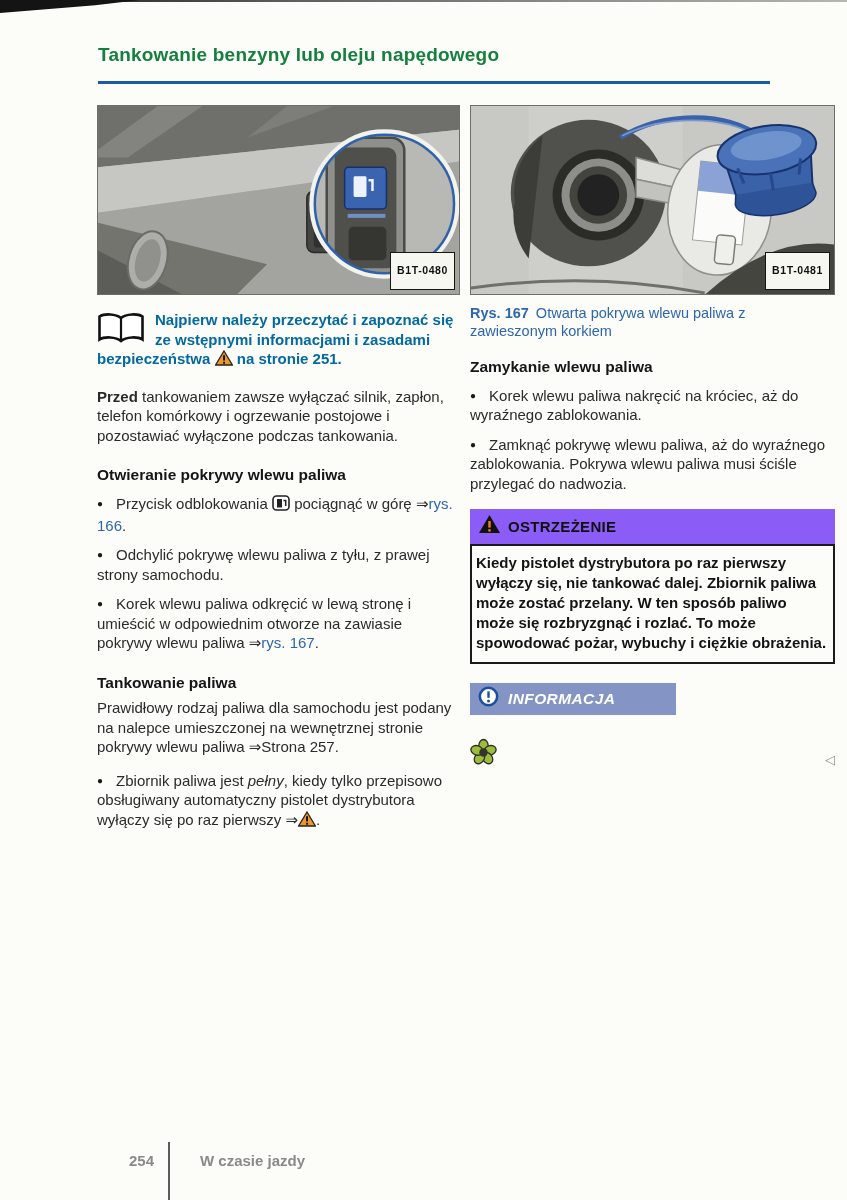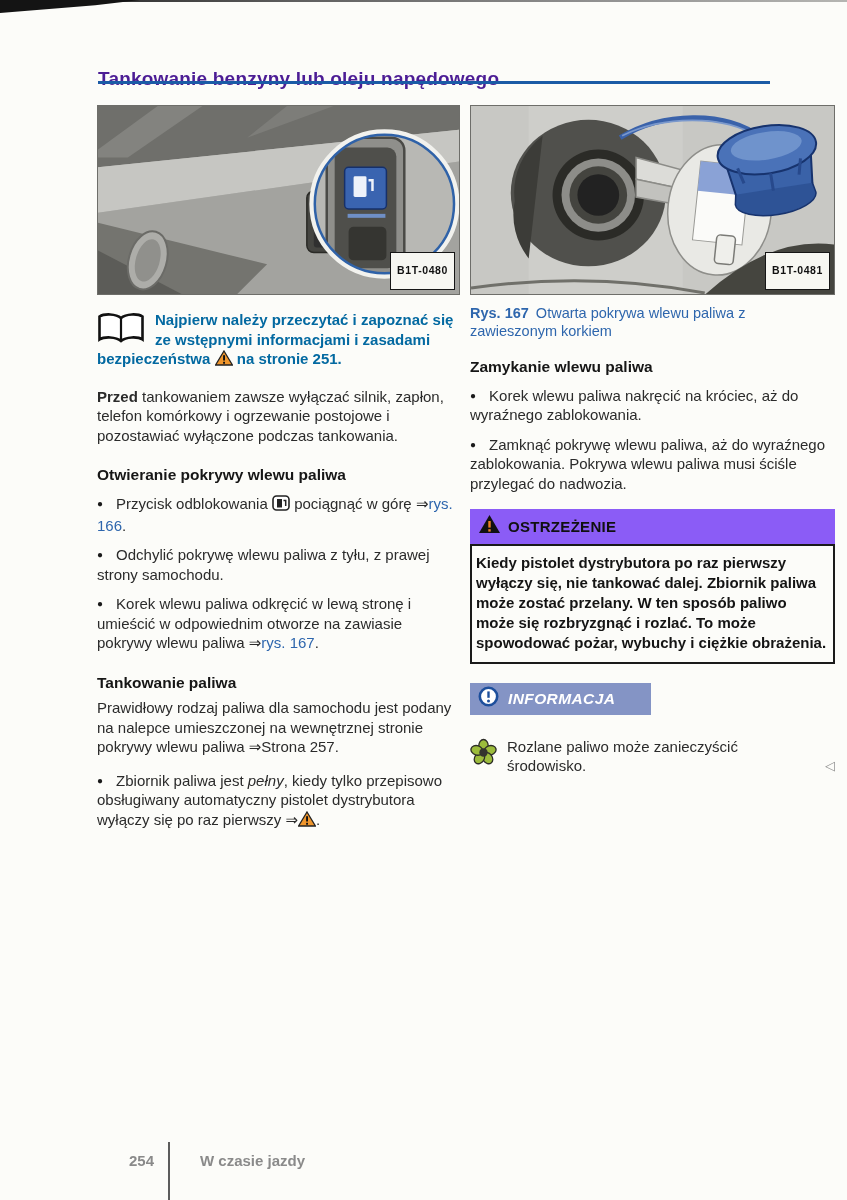--- a/index.html
+++ b/index.html
@@ -9,21 +9,21 @@
     font-family:"Liberation Sans", sans-serif;
   }
   
   .scan-top{position:absolute;top:0;left:0;width:847px;height:2px;
     background:linear-gradient(to right,#161616,#5f5f5f 35%,#909090 70%,#b5b5b2);}
   .scan-corner{position:absolute;top:0;left:0;width:140px;height:13px;background:#141414;
     clip-path:polygon(0 0,100% 0,68% 40%,0 100%);}
   .scan-left{position:absolute;top:0;left:0;width:36px;height:1200px;
     background:linear-gradient(to right,#c8c8c4,#ececе8 35%,rgba(252,252,249,0));}
   
-  .page-title{position:absolute;left:98px;top:68px;font-size:19px;font-weight:bold;color:#4c1d95;letter-spacing:.2px;}
+  .page-title{position:absolute;left:98px;top:44px;font-size:19px;font-weight:bold;color:#15803d;letter-spacing:.2px;}
   .title-rule{position:absolute;left:98px;top:81px;width:672px;height:3px;background:#1b5ba6;}
   
   .col{position:absolute;top:105px;font-size:15px;line-height:1.3;}
   .col-left{left:97px;width:363px;}
   .col-right{left:470px;width:365px;}
   
   .figure{position:relative;width:100%;height:190px;background:#b6b6b2;border:1px solid #6e6e6a;box-sizing:border-box;overflow:hidden;}
   .figure svg{display:block;width:100%;height:100%;}
   .figure-code{position:absolute;right:4px;bottom:4px;background:#f7f7f2;border:1px solid #161616;
     font-size:10.5px;font-weight:bold;letter-spacing:.6px;color:#111;padding:11px 6px;line-height:1.3;}
@@ -43,21 +43,21 @@
   .arrow{color:#2b2b2b;}
   .em{font-style:italic;}
   .inline-icon{display:inline-block;vertical-align:-2px;}
   
   .warning-box{margin-top:16px;}
   .warning-header{display:flex;align-items:center;gap:7px;background:#8b5cf6;
     padding:5px 8px;font-weight:bold;font-size:15px;color:#101010;letter-spacing:.3px;}
   .warning-body{border:2px solid #1a1a1a;padding:7px 4px 9px;font-weight:bold;line-height:1.33;color:#141414;}
   
   .info-box{margin-top:19px;}
-  .info-header{display:flex;align-items:center;gap:9px;background:#8494c5;width:181px;box-sizing:border-box;
+  .info-header{display:flex;align-items:center;gap:9px;background:#8494c5;width:206px;box-sizing:border-box;
     padding:3px 8px;color:#ffffff;font-style:italic;font-weight:bold;font-size:15.5px;letter-spacing:.4px;}
   .info-body{margin-top:11px;font-weight:bold;line-height:1.33;color:#141414;}
   
   .eco-note{margin-top:22px;position:relative;padding-right:22px;}
   .flower-icon{float:left;margin:1px 10px 0 0;}
   .end-marker{position:absolute;right:0;bottom:1px;color:#8f8f8f;font-size:13px;}
   
   .footer{position:absolute;left:0;top:1142px;width:847px;height:58px;color:#8a8a8a;}
   .footer-pagenum{position:absolute;left:129px;top:10px;font-size:15px;font-weight:bold;}
   .footer-divider{position:absolute;left:168px;top:0;width:2px;height:58px;background:#5c5c5c;}
@@ -257,21 +257,20 @@
           </g>
         <g transform="rotate(216 13.5 14.5)">
             <ellipse cx="13.5" cy="7.6" rx="4.7" ry="6.1" fill="#9cbc3c" stroke="#2d2d28" stroke-width="1.3"></ellipse>
           </g>
         <g transform="rotate(288 13.5 14.5)">
             <ellipse cx="13.5" cy="7.6" rx="4.7" ry="6.1" fill="#9cbc3c" stroke="#2d2d28" stroke-width="1.3"></ellipse>
           </g>
         <circle cx="13.5" cy="14.5" r="4.2" fill="#34342e"></circle>
       </svg>
     </span>
-    <span>Rozlane paliwo może zanieczyścić środowisko.</span>
     <span class="end-marker">◁</span>
     <div class="clear"></div>
   </div>
 
 </div>
 
 <div class="footer">
   <span class="footer-pagenum">254</span>
   <span class="footer-divider"></span>
   <span class="footer-section">W czasie jazdy</span>

